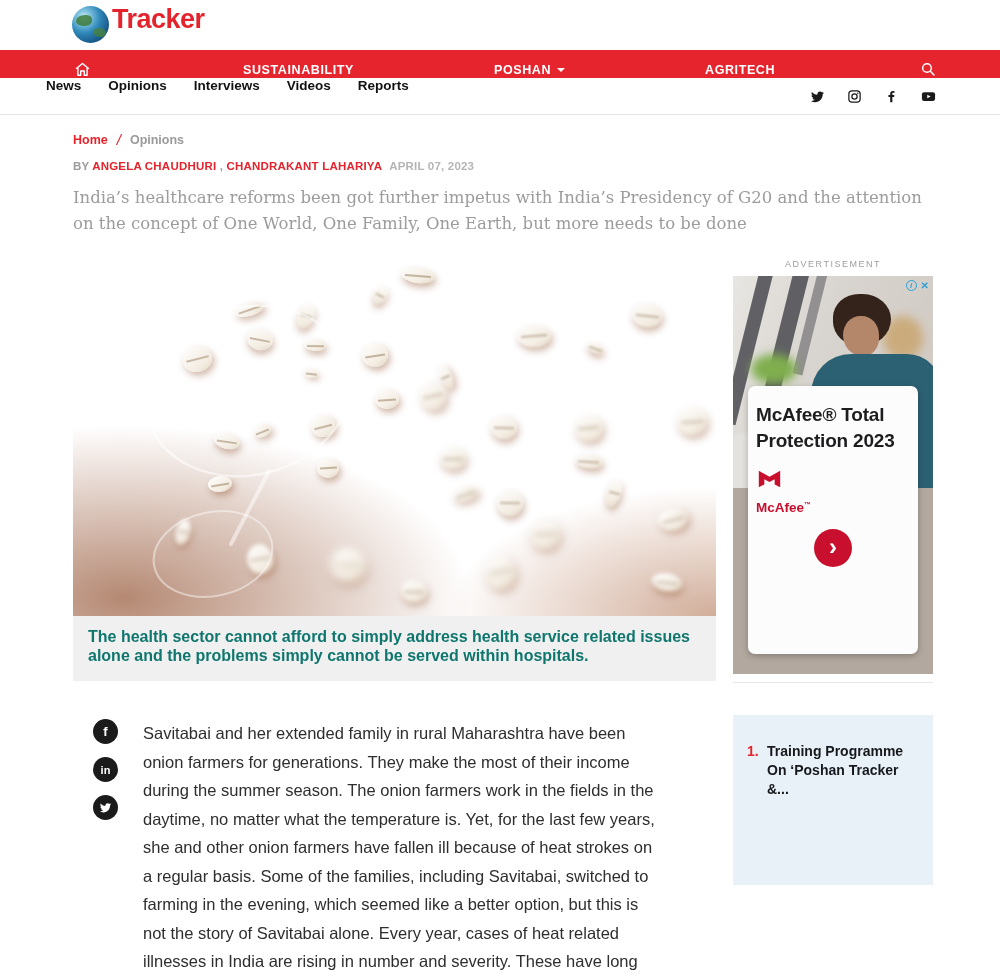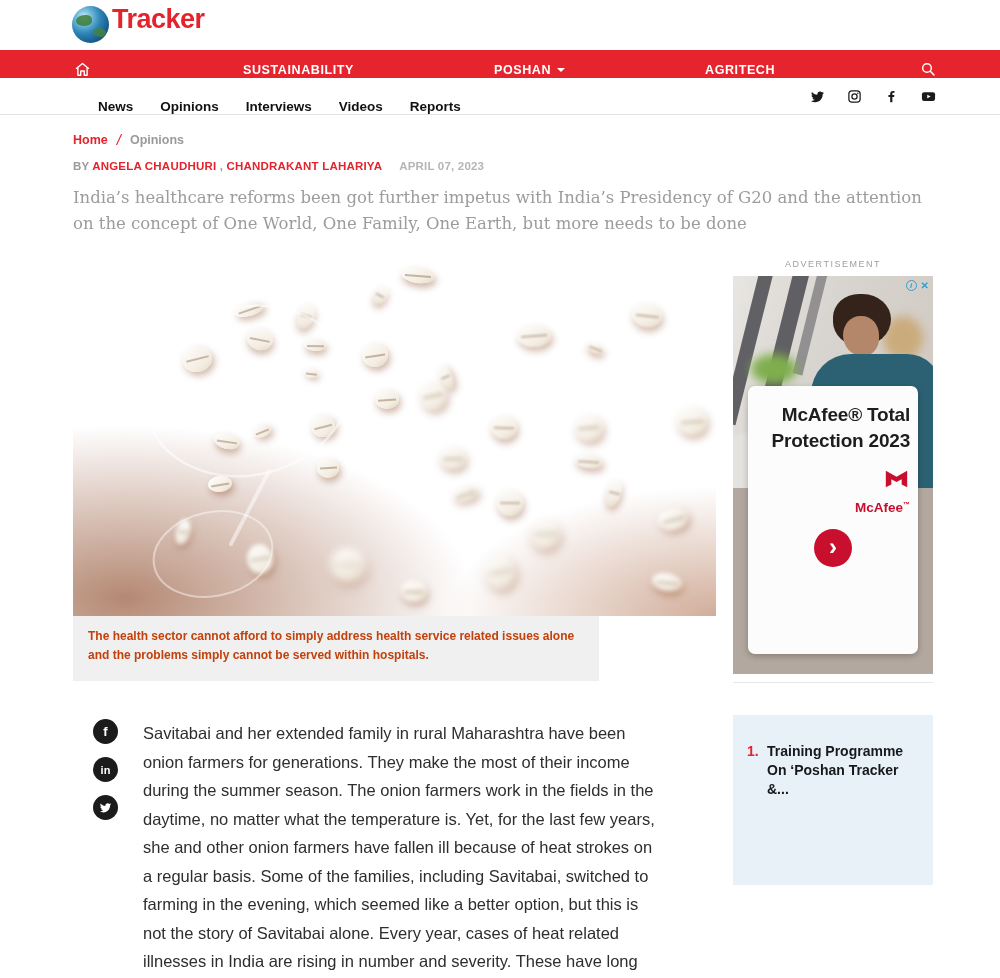--- a/index.html
+++ b/index.html
@@ -28,38 +28,38 @@
     color:#fff; font-size:12.5px; font-weight:bold; letter-spacing:.6px; cursor:pointer; }
   .nav-sust { left:243px; }
   .nav-poshan { left:494px; }
   .nav-agri { left:705px; }
   .caret { width:0; height:0; border-left:4px solid transparent; border-right:4px solid transparent;
     border-top:4px solid #fff; margin-left:6px; }
   .nav-search { position:absolute; right:64px; top:11px; cursor:pointer; }
 
   
   .subnav { position:relative; height:37px; background:#fff; border-bottom:1px solid #e3e3e3;
-    display:flex; align-items:flex-end; padding-left:98px; }
+    display:flex; align-items:flex-start; padding-left:46px; }
   .subnav a { color:#111; font-size:13.5px; font-weight:600; margin-right:27px; cursor:pointer; text-decoration:none; }
   .socials { position:absolute; right:64px; top:0; height:37px; display:flex; align-items:center; gap:22px; }
   .socials .sicon { width:15px; height:15px; display:flex; cursor:pointer; }
 
   
   .container { position:relative; padding:0 65px 0 73px; }
   .breadcrumb { margin-top:16px; font-size:12.5px; font-weight:bold; display:flex; gap:9px; align-items:center;text-align:right; }
   .breadcrumb .bc-home { color:#e4232c; cursor:pointer; }
   .breadcrumb .bc-sep  { color:#e4232c; font-style:italic; font-weight:normal; font-size:15px; }
   .breadcrumb .bc-cur  { color:#9a9a9a; }
 
   h1.title { margin-top:14px; font-family:"DejaVu Serif","Liberation Serif",serif;
     font-size:39px; line-height:46px; color:#0d0d0d; letter-spacing:-.5px; max-width:900px; }
 
   .byline { margin-top:12px; font-size:11.5px; font-weight:bold; letter-spacing:.2px; color:#9a9a9a; }
   .byline .author { color:#e4232c; cursor:pointer; }
-  .byline .date { color:#b5b5b5; font-weight:600; margin-left:14px; }
+  .byline .date { color:#b5b5b5; font-weight:600; margin-left:4px; }
 
   .deck { margin-top:13px; max-width:878px; font-family:"DejaVu Serif","Liberation Serif",serif;
     font-size:16.5px; line-height:1.55; color:#9c9c9c; }
 
   
   .cols { display:flex; margin-top:20px; }
   .col-left { width:643px; }
   .col-right { width:200px; margin-left:17px; }
 
   
@@ -69,22 +69,22 @@
       #c85704; }
   .hero::after { content:""; position:absolute; inset:0;
     background: radial-gradient(90% 80% at 8% 95%, rgba(120,40,0,.55) 0%, rgba(120,40,0,0) 60%),
                 radial-gradient(70% 60% at 100% 100%, rgba(140,50,0,.4) 0%, rgba(140,50,0,0) 60%); }
   .pill { position:absolute; background:linear-gradient(145deg,#ffffff 0%,#f3ece1 70%,#e2d4c2 100%);
     border-radius:50%; box-shadow:2px 4px 7px rgba(120,45,0,.35); z-index:2; }
   .pill::after { content:""; position:absolute; left:12%; right:12%; top:48%; height:1.5px;
     background:rgba(120,90,50,.4); transform:rotate(-4deg); }
   .glass { position:absolute; inset:0; z-index:3; pointer-events:none; }
 
-  .caption { width:526px; background:#f0f0f0; padding:11px 15px 16px 15px;
-    font-size:12px; line-height:19px; font-weight:600; color:#c2410c; }
+  .caption { width:643px; background:#f0f0f0; padding:11px 15px 16px 15px;
+    font-size:16px; line-height:19px; font-weight:600; color:#0f766e; }
 
   
   .article-body { display:flex; margin-top:38px; }
   .share-rail { width:70px; padding-left:20px; display:flex; flex-direction:column; gap:13px; }
   .share-btn { width:25px; height:25px; border-radius:50%; background:#1b1b1b; color:#fff;
     display:flex; align-items:center; justify-content:center; cursor:pointer;
     font-size:13px; font-weight:bold; }
   .para { width:518px; font-size:16.5px; line-height:28.5px; color:#2e2e2e; }
 
   
@@ -100,21 +100,21 @@
     border-radius:50% 50% 45% 55%; }
   .p-body { position:absolute; left:78px; top:78px; width:130px; height:140px; background:#2c6173;
     border-radius:40px 34px 0 0; filter:blur(.6px); }
   .p-laptop { position:absolute; left:-12px; top:150px; width:110px; height:70px; background:#e4e2de;
     transform:rotate(-14deg); filter:blur(1px); }
   .adchoice { position:absolute; top:4px; right:4px; display:flex; gap:4px; align-items:center; z-index:5; }
   .adchoice .ic { color:#2aa3d8; font-size:10px; font-weight:bold; cursor:pointer; line-height:1; }
   .adchoice .info { width:11px; height:11px; border:1.3px solid #2aa3d8; border-radius:50%;
     display:flex; align-items:center; justify-content:center; font-size:8px; font-style:italic; }
   .adcard { position:absolute; left:15px; top:110px; width:170px; height:268px; background:#fcfcfc;
-    border-radius:7px; box-shadow:0 2px 6px rgba(0,0,0,.25); text-align:right; padding:16px 8px; z-index:4; }
+    border-radius:7px; box-shadow:0 2px 6px rgba(0,0,0,.25); text-align:left; padding:16px 8px; z-index:4; }
   .adcard h3 { font-size:19px; line-height:26px; color:#1d1d1f; letter-spacing:-.2px; }
   .mcafee-mark { margin-top:15px; }
   .mcafee-word { color:#c8102e; font-weight:bold; font-size:13.5px; margin-top:2px; }
   .mcafee-word sup { font-size:7px; }
   .offer { margin-top:12px; font-size:12.5px; line-height:17px; color:#6e6e6e; white-space:pre-line; }
   .ad-cta { margin:14px auto 0; width:38px; height:38px; border-radius:50%; background:#c8102e;
     color:#fff; display:flex; align-items:center; justify-content:center; font-size:24px;
     font-weight:bold; cursor:pointer; padding-bottom:3px; }
   .ad-divider { width:200px; border-bottom:1px solid #e4e8ea; margin-top:8px; }
 

